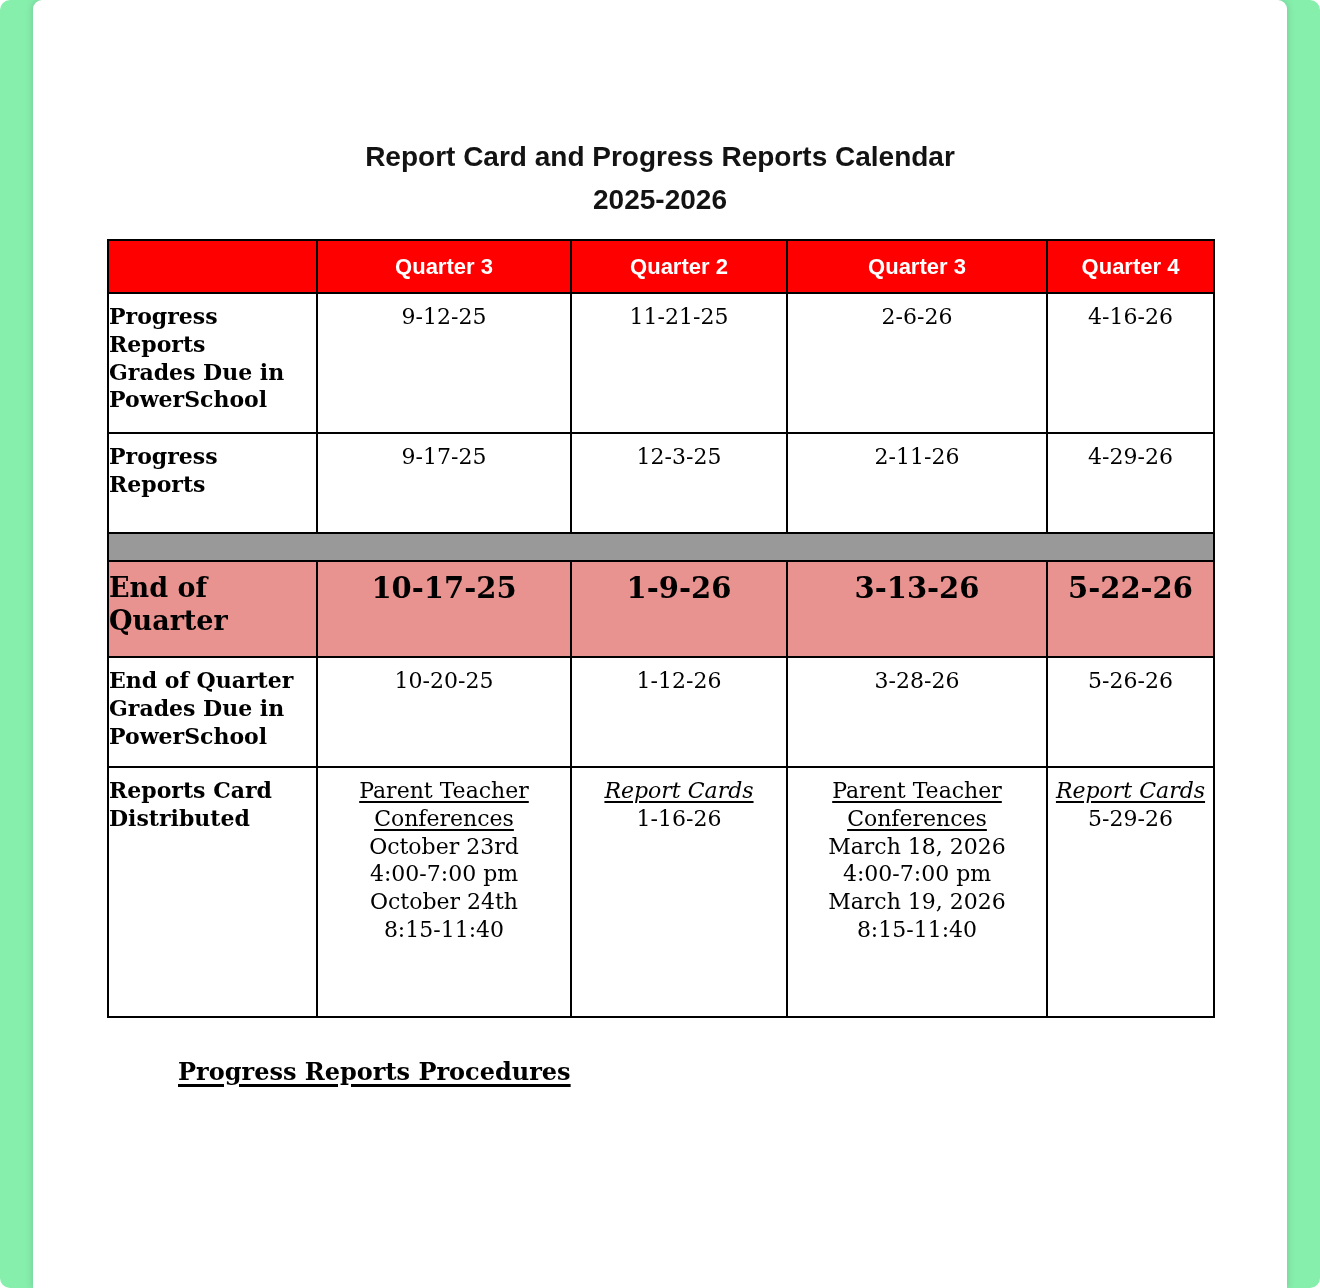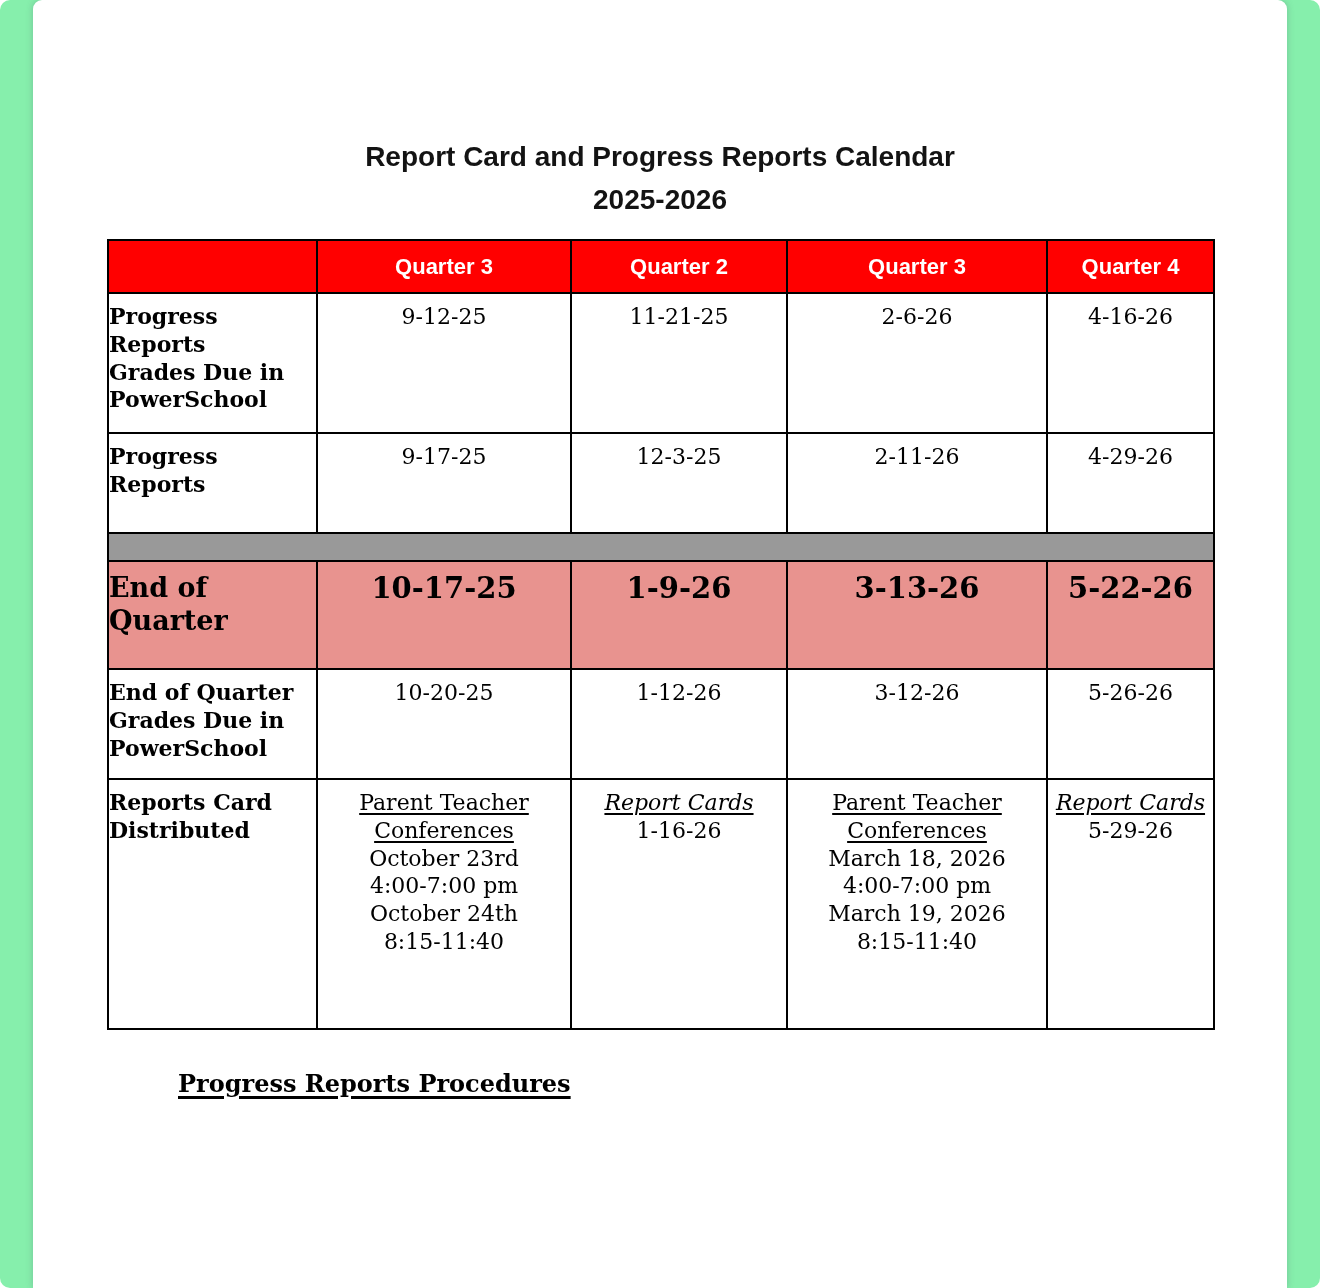--- a/index.html
+++ b/index.html
@@ -80,21 +80,21 @@
     white-space: pre-line;
   }
   tr.row-progress-grades td { height: 140px; }
   tr.row-progress td        { height: 100px; }
   tr.row-separator td {
     height: 28px;
     padding: 0;
     background: var(--separator-gray, #999999);
   }
   tr.row-eoq td {
-    height: 108px;
+    height: 96px;
     background: var(--highlight-pink, #e8938f);
     font-weight: 700;
     font-size: 29px;
     line-height: 1.23;
   }
   tr.row-eoq td.label { font-size: 27px; }
   tr.row-eoq-grades td { height: 110px; }
   tr.row-dist td { height: 250px; }
 
   .cell-heading {
@@ -174,21 +174,21 @@
           <td>1-9-26</td>
           <td>3-13-26</td>
           <td>5-22-26</td>
         </tr>
         <tr class="row-eoq-grades">
           <td class="label">End of Quarter
 Grades Due in
 PowerSchool</td>
           <td>10-20-25</td>
           <td>1-12-26</td>
-          <td>3-12-26</td>
+          <td>3-28-26</td>
           <td>5-26-26</td>
         </tr>
         <tr class="row-dist">
           <td class="label">Reports Card
 Distributed</td>
           <td>
             <div class="cell-heading">Parent Teacher Conferences</div>
             <div class="dist-line">October 23rd</div>
             <div class="dist-line">4:00-7:00 pm</div>
             <div class="dist-line">October 24th</div>

